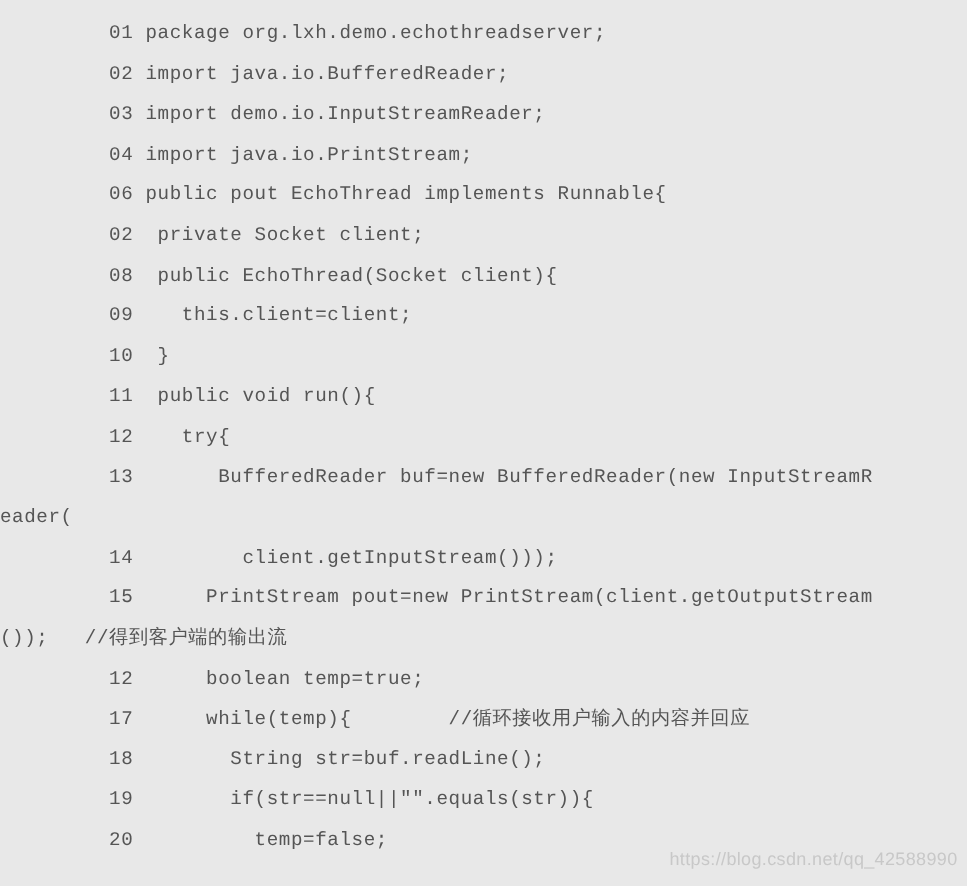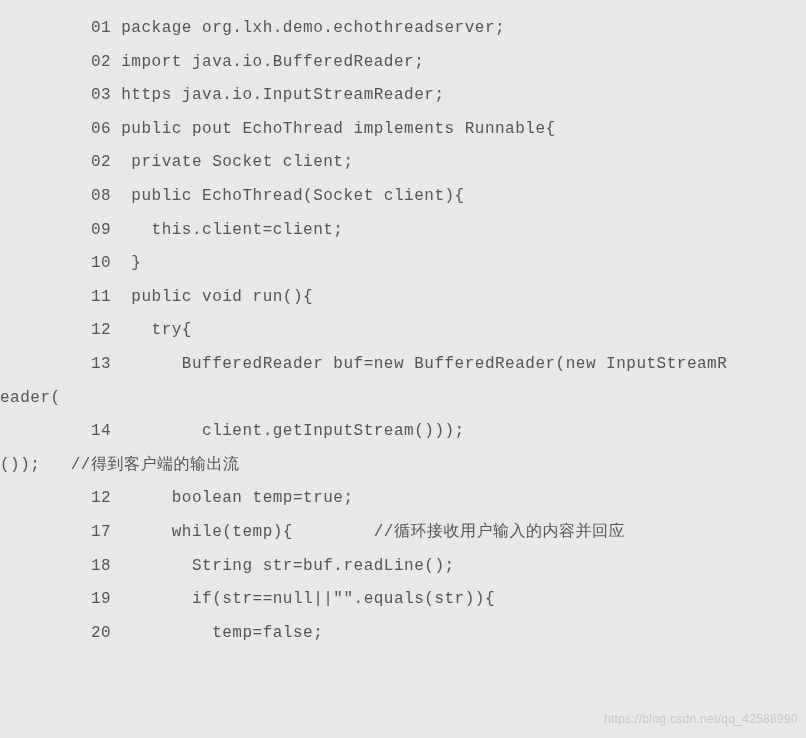--- a/index.html
+++ b/index.html
@@ -27,42 +27,44 @@
       letter-spacing: 0.5px;
     }
     .line-number {
       color: #555555;
     }
     .watermark {
       position: absolute;
       bottom: 6px;
       right: 8px;
       color: #c8c8c8;
-      font-size: 12px;
+      font-size: 15px;
       font-family: Arial, sans-serif;
       letter-spacing: 0.3px;
     }
   </style>
 </head>
 <body>
 
 <div class="code-container">
 <div class="code-line"><span>         </span><span class="line-number">01</span><span> package org.lxh.demo.echothreadserver;</span></div>
     <div class="code-line"><span>         </span><span class="line-number">02</span><span> import java.io.BufferedReader;</span></div>
-    <div class="code-line"><span>         </span><span class="line-number">03</span><span> https java.io.InputStreamReader;</span></div>
+    <div class="code-line"><span>         </span><span class="line-number">03</span><span> import demo.io.InputStreamReader;</span></div>
+    <div class="code-line"><span>         </span><span class="line-number">04</span><span> import java.io.PrintStream;</span></div>
     <div class="code-line"><span>         </span><span class="line-number">06</span><span> public pout EchoThread implements Runnable{</span></div>
     <div class="code-line"><span>         </span><span class="line-number">02</span><span>  private Socket client;</span></div>
     <div class="code-line"><span>         </span><span class="line-number">08</span><span>  public EchoThread(Socket client){</span></div>
     <div class="code-line"><span>         </span><span class="line-number">09</span><span>    this.client=client;</span></div>
     <div class="code-line"><span>         </span><span class="line-number">10</span><span>  }</span></div>
     <div class="code-line"><span>         </span><span class="line-number">11</span><span>  public void run(){</span></div>
     <div class="code-line"><span>         </span><span class="line-number">12</span><span>    try{</span></div>
     <div class="code-line"><span>         </span><span class="line-number">13</span><span>       BufferedReader buf=new BufferedReader(new InputStreamR</span></div>
     <div class="code-line"><span>eader(</span></div>
     <div class="code-line"><span>         </span><span class="line-number">14</span><span>         client.getInputStream()));</span></div>
+    <div class="code-line"><span>         </span><span class="line-number">15</span><span>      PrintStream pout=new PrintStream(client.getOutputStream</span></div>
     <div class="code-line"><span>());   //得到客户端的输出流</span></div>
     <div class="code-line"><span>         </span><span class="line-number">12</span><span>      boolean temp=true;</span></div>
     <div class="code-line"><span>         </span><span class="line-number">17</span><span>      while(temp){        //循环接收用户输入的内容并回应</span></div>
     <div class="code-line"><span>         </span><span class="line-number">18</span><span>        String str=buf.readLine();</span></div>
     <div class="code-line"><span>         </span><span class="line-number">19</span><span>        if(str==null||"".equals(str)){</span></div>
     <div class="code-line"><span>         </span><span class="line-number">20</span><span>          temp=false;</span></div>
   </div>
 
 <div class="watermark">https://blog.csdn.net/qq_42588990</div>
 

